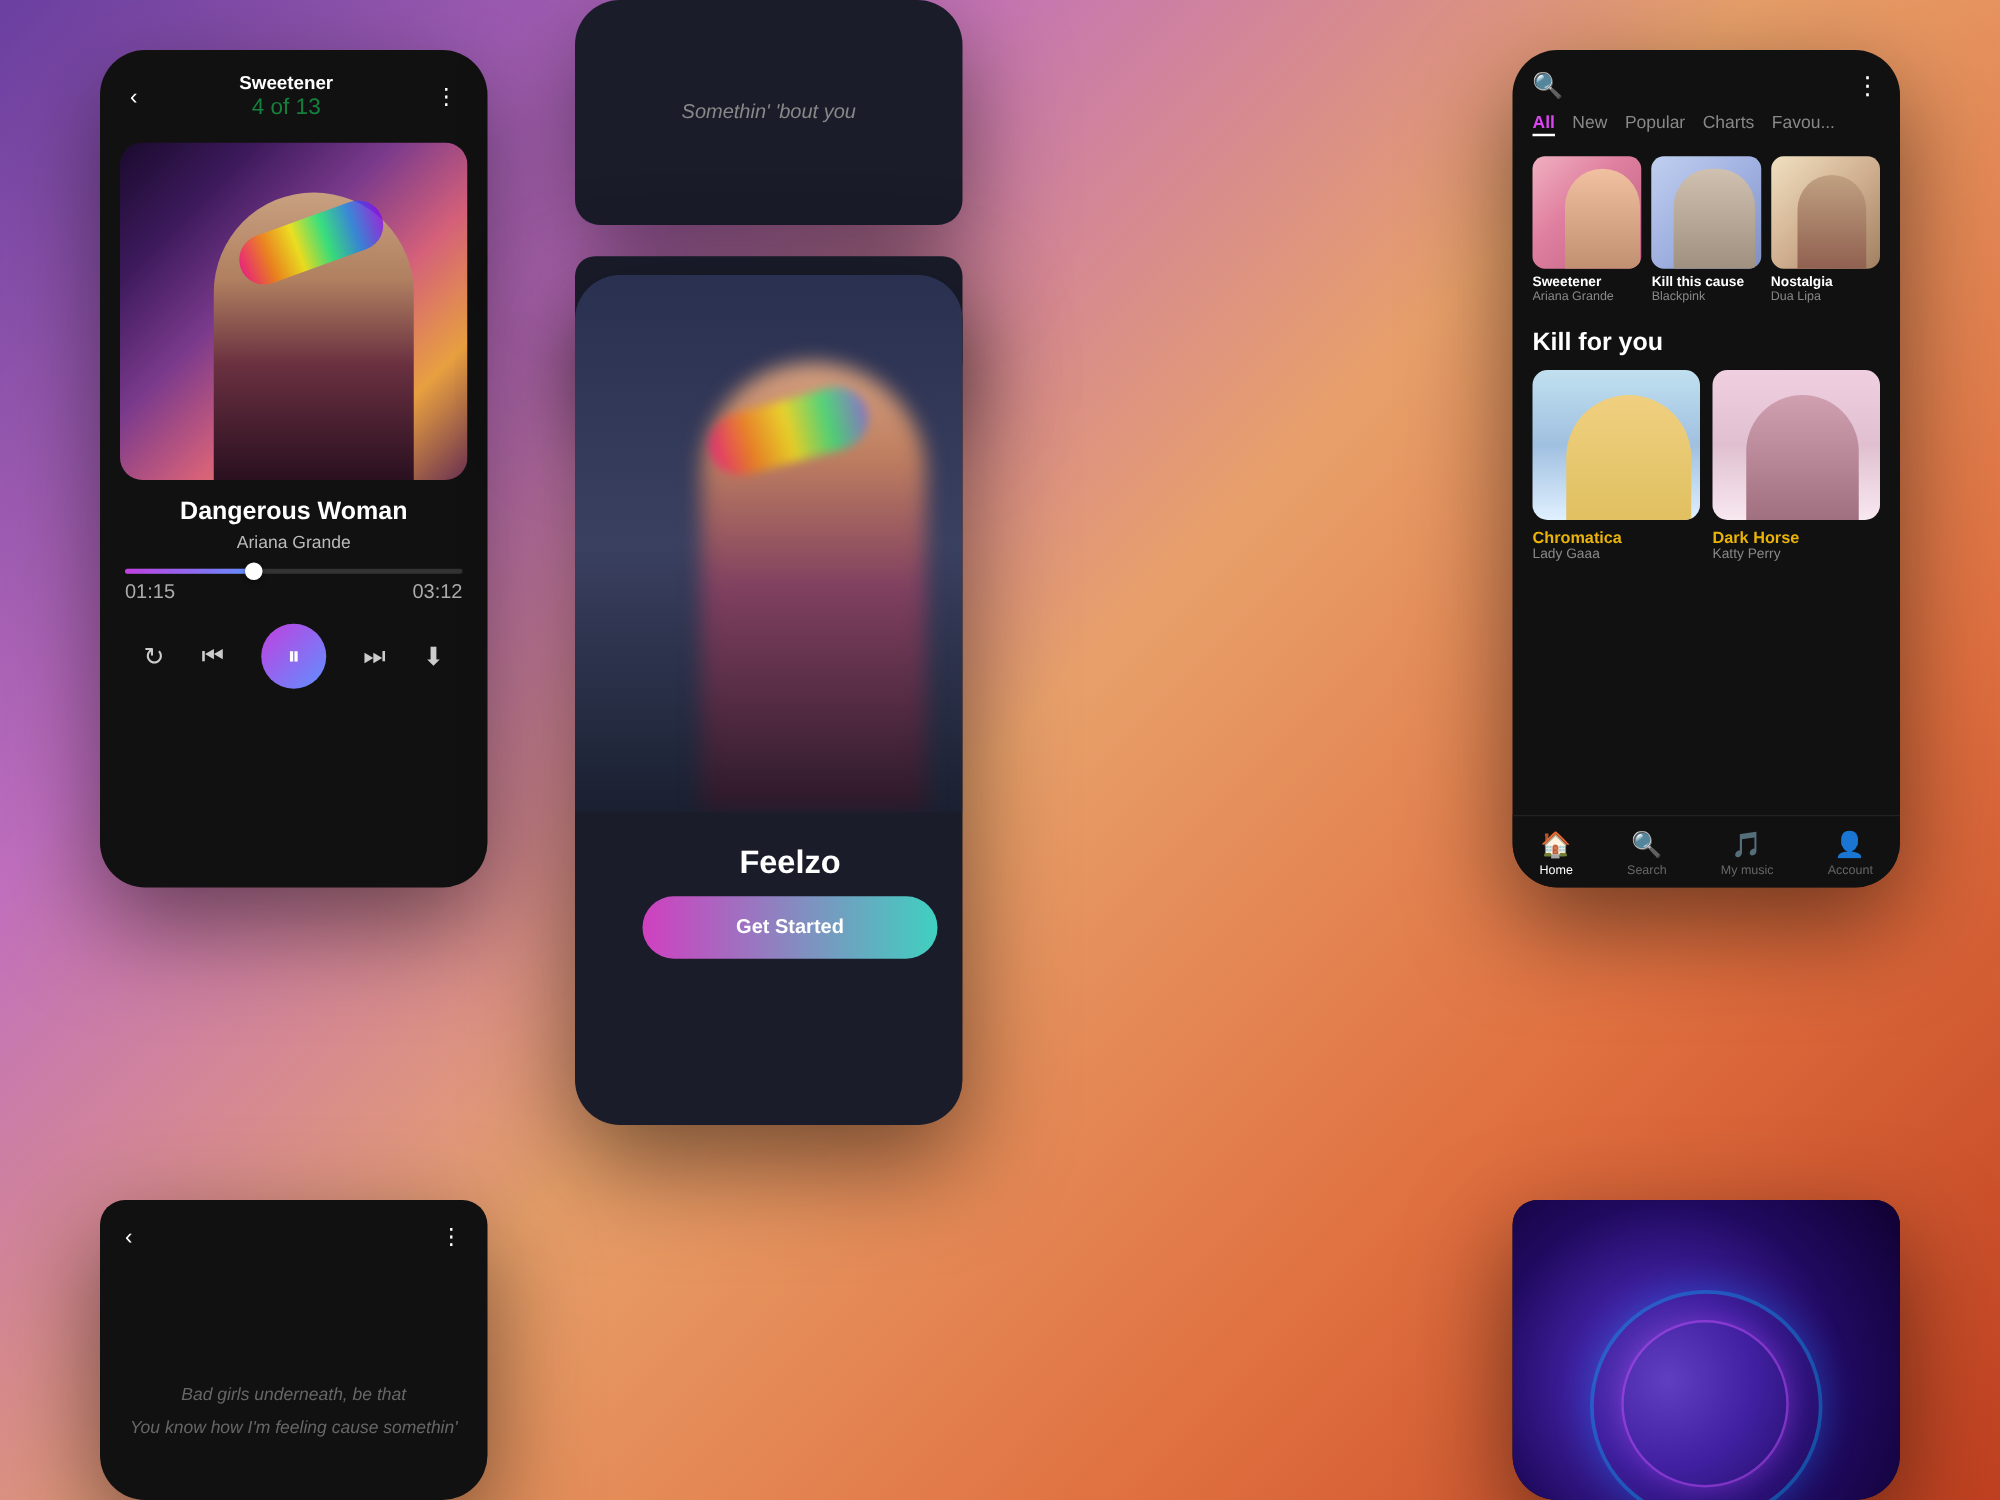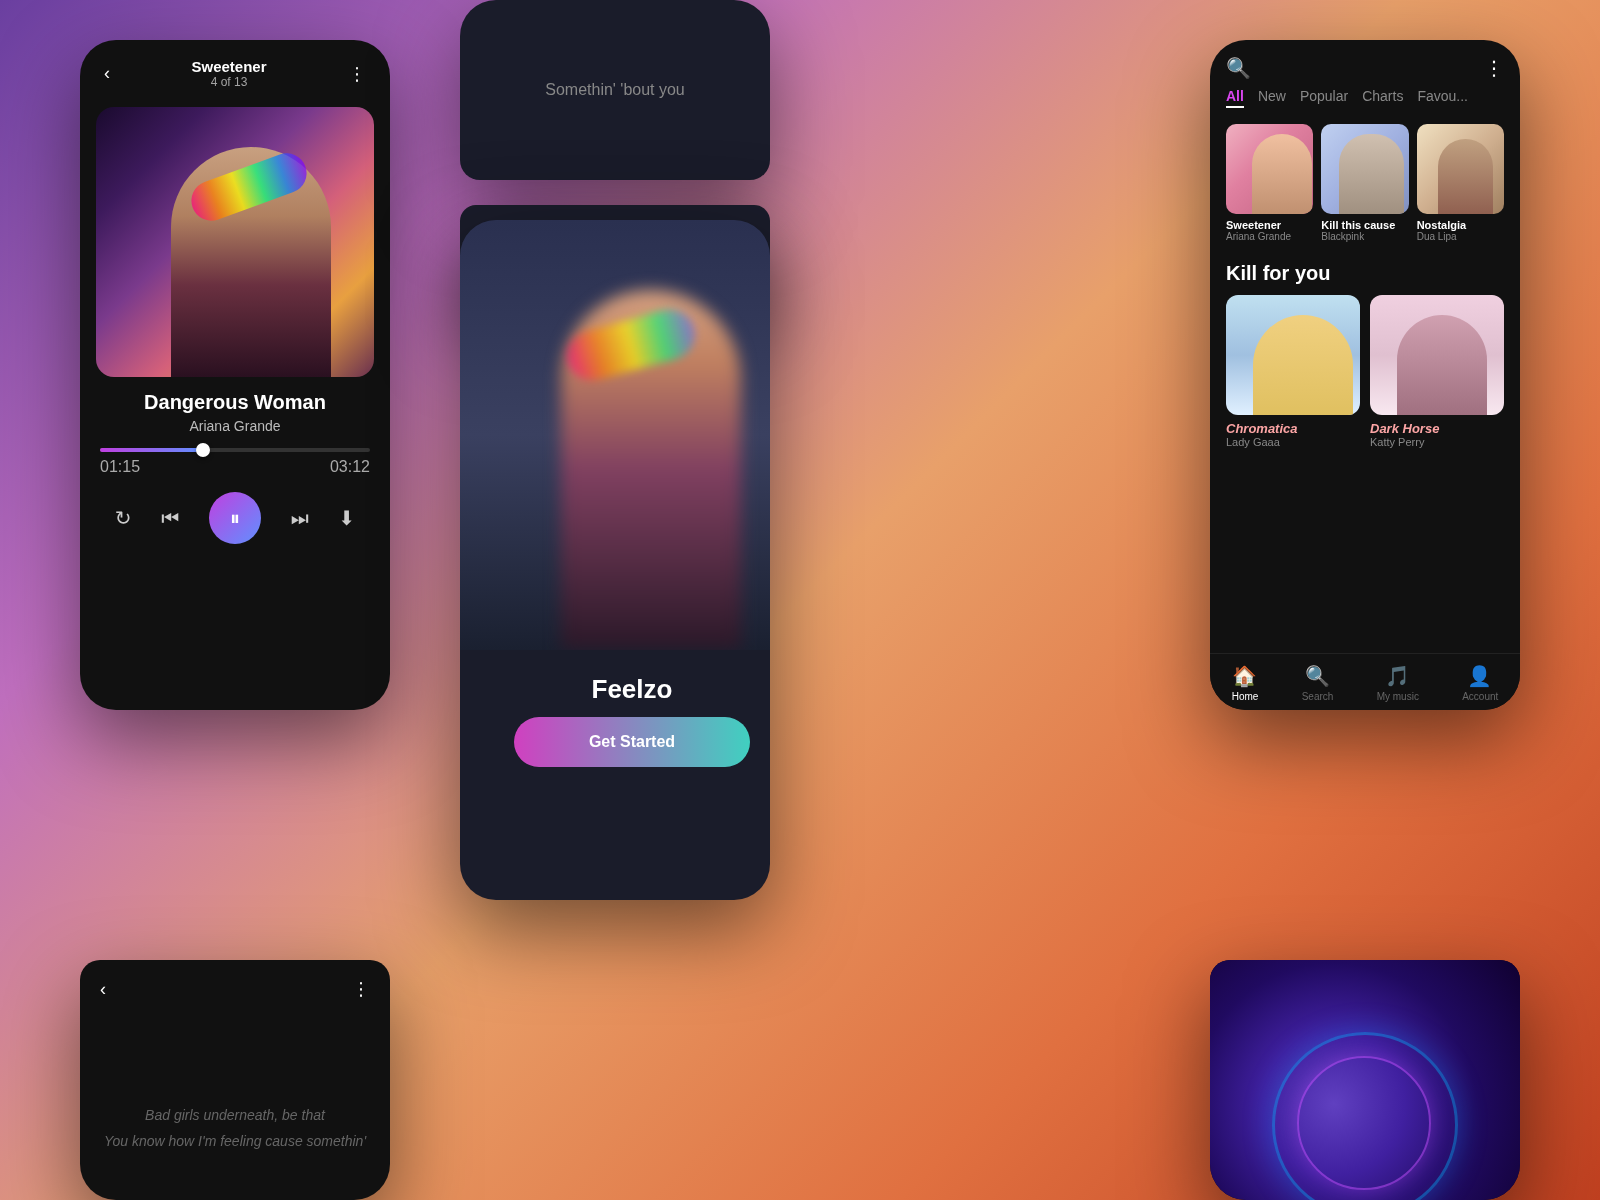--- a/index.html
+++ b/index.html
@@ -37,22 +37,22 @@
     .player-title-block {
       text-align: center;
       flex: 1;
     }
     .player-title {
       color: #fff;
       font-size: 15px;
       font-weight: 600;
     }
     .player-subtitle {
-      color: #a3a3a3;
-      font-size: 12px;
+      color: #15803d;
+      font-size: 18px;
     }
     .back-btn, .more-btn {
       color: #fff;
       font-size: 18px;
       cursor: pointer;
       background: none;
       border: none;
       padding: 4px;
     }
     .album-art {
@@ -181,20 +181,21 @@
       display: flex;
       align-items: center;
       justify-content: center;
       height: 100%;
       padding: 20px;
     }
     .lyrics-text {
       color: #888;
       font-size: 16px;
       text-align: center;
+      font-style: italic;
     }
 
     
     .phone-controls-partial {
       width: 310px;
       height: 120px;
       top: 40px;
       left: 460px;
       border-radius: 36px 36px 36px 36px;
       background: #1a1a2a;
@@ -430,25 +431,24 @@
       content: '';
       position: absolute;
       bottom: 0;
       left: 20%;
       width: 90px;
       height: 100px;
       background: linear-gradient(180deg, #d0a0b0 0%, #a07080 100%);
       border-radius: 45px 45px 0 0;
     }
     .jfy-name {
-      color: #fca5a5;
+      color: #eab308;
       font-size: 13px;
       font-weight: 700;
       margin-top: 6px;
-      font-style: italic;
     }
     .jfy-artist {
       color: #888;
       font-size: 11px;
     }
     .bottom-nav {
       display: flex;
       justify-content: space-around;
       padding: 10px 0 8px;
       border-top: 1px solid #222;

